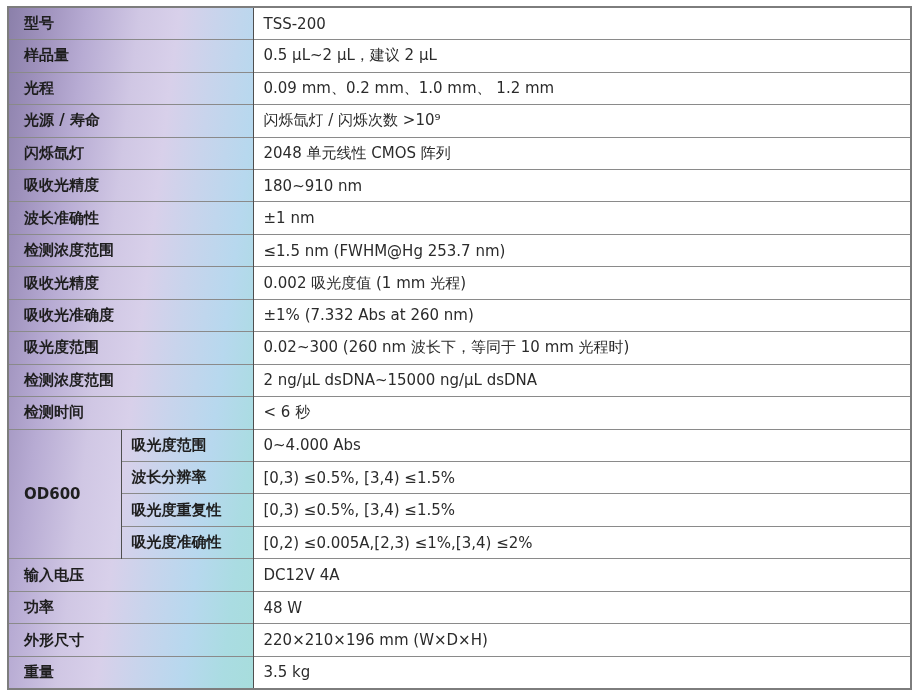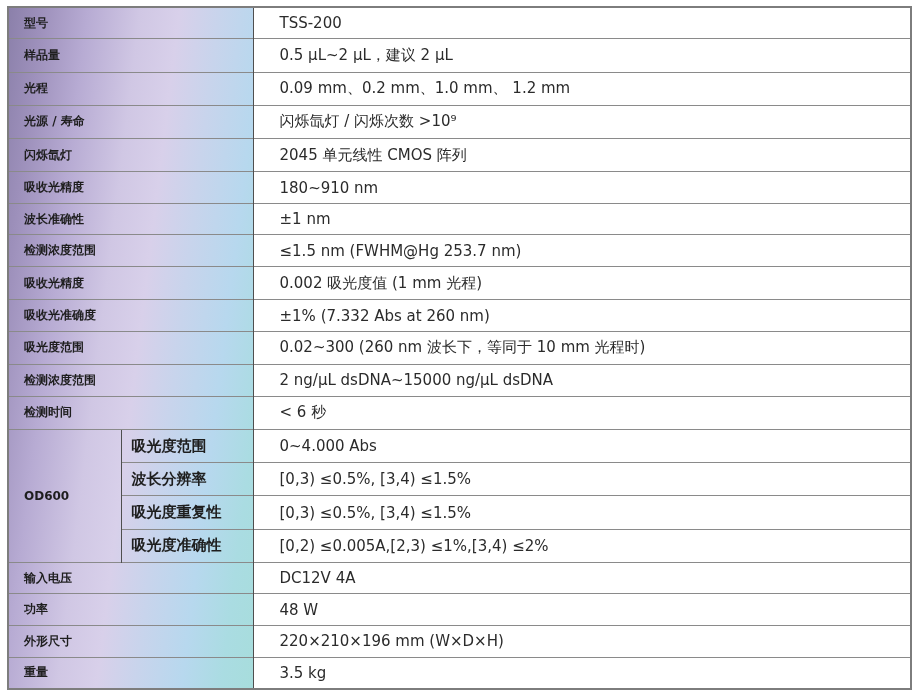--- a/index.html
+++ b/index.html
@@ -33,37 +33,37 @@
     vertical-align: middle;
     white-space: nowrap;
     overflow: hidden;
     border-top: 1px solid var(--border-light, #8a8a8a);
   }
   tr:first-child > td { border-top: none; }
 
   td.label, td.od-label {
     background: transparent;
     font-weight: 700;
-    font-size: 12px;
+    font-size: 15px;
     color: var(--label-text, #1e1e1e);
     padding-left: 15px;
   }
   td.sublabel {
     background: transparent;
     font-weight: 700;
     font-size: 15px;
     color: var(--label-text, #1e1e1e);
     padding-left: 10px;
     border-left: 1px solid var(--border-dark, #4f4f4f);
   }
   td.value {
     background: var(--value-bg, #ffffff);
     font-size: 15px;
     color: var(--value-text, #2b2b2b);
-    padding-left: 26px;
+    padding-left: 10px;
     border-left: 1px solid var(--border-dark, #4f4f4f);
   }
 </style>
 </head>
 <body>
 
 <div class="page">
   <div class="table-frame">
     <div class="grad" style="background: linear-gradient(97deg, rgb(139, 128, 170) 0%, rgb(157, 144, 187) 10%, rgb(183, 171, 211) 24%, rgb(208, 199, 228) 40%, rgb(216, 208, 234) 52%, rgb(200, 212, 236) 64%, rgb(183, 216, 238) 78%, rgb(170, 220, 226) 90%, rgb(167, 221, 220) 100%);"></div>
     <table class="spec">
@@ -85,21 +85,21 @@
       <tr>
         <td class="label" colspan="2">光程</td>
         <td class="value">0.09 mm、0.2 mm、1.0 mm、 1.2 mm</td>
       </tr>
       <tr>
         <td class="label" colspan="2">光源 / 寿命</td>
         <td class="value">闪烁氙灯 / 闪烁次数 &gt;10⁹</td>
       </tr>
       <tr>
         <td class="label" colspan="2">闪烁氙灯</td>
-        <td class="value">2045 单元线性 CMOS 阵列</td>
+        <td class="value">2048 单元线性 CMOS 阵列</td>
       </tr>
       <tr>
         <td class="label" colspan="2">吸收光精度</td>
         <td class="value">180~910 nm</td>
       </tr>
       <tr>
         <td class="label" colspan="2">波长准确性</td>
         <td class="value">±1 nm</td>
       </tr>
       <tr>

